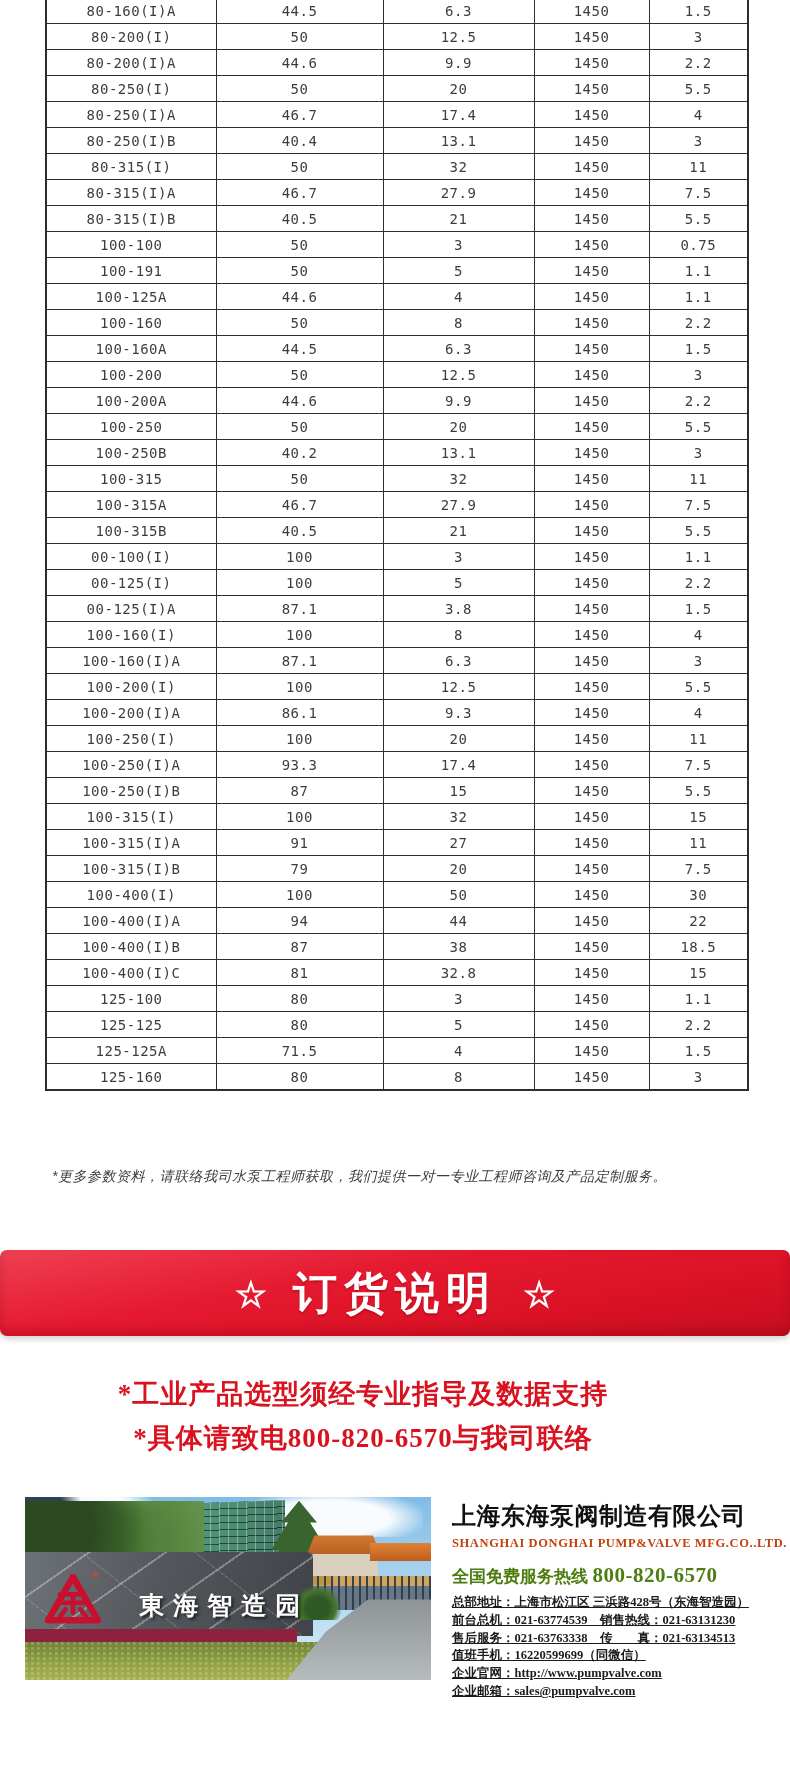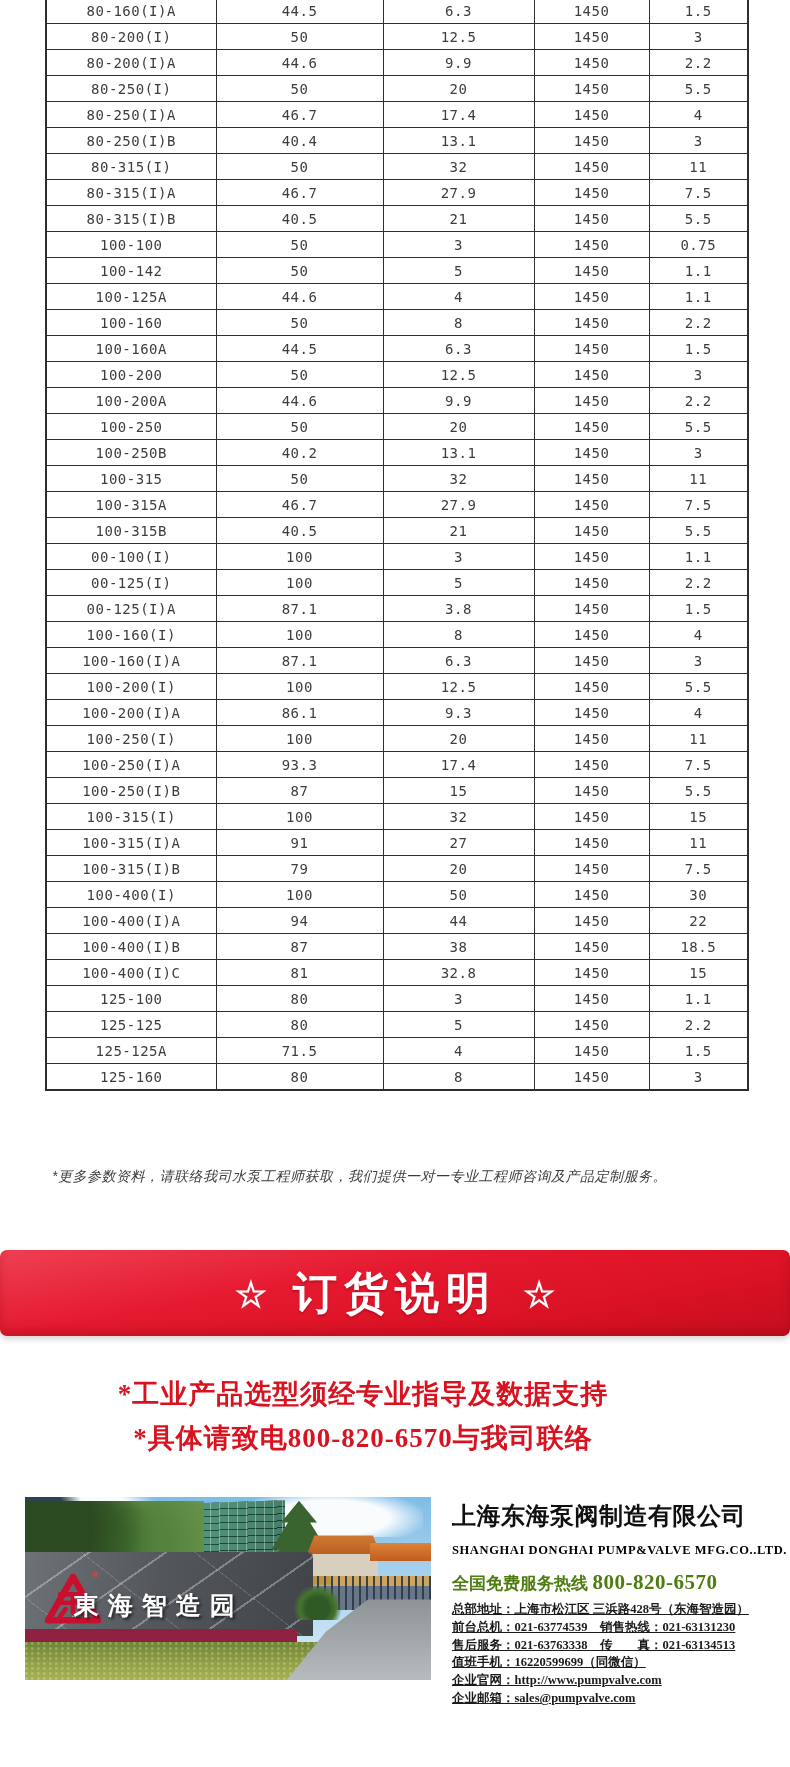--- a/index.html
+++ b/index.html
@@ -92,21 +92,21 @@
   }
   .ph-wall{
     left:0;top:30%;width:71%;height:46%;
     background:
       repeating-linear-gradient(-35deg,rgba(0,0,0,0) 0 20px,rgba(255,255,255,.30) 20px 22px,rgba(0,0,0,0) 22px 44px),
       repeating-linear-gradient(38deg,rgba(0,0,0,0) 0 30px,rgba(255,255,255,.15) 30px 31px,rgba(0,0,0,0) 31px 70px),
       linear-gradient(100deg,#6d7277 0%,#54585d 45%,#404449 100%);
     border-top-right-radius:5px;
   }
   .ph-wall-text{
-    left:12%;top:50%;width:58%;text-align:left;
+    left:12%;top:50%;width:58%;text-align:right;
     color:#fdfdfd;font-weight:bold;font-size:25px;letter-spacing:9px;
     text-shadow:2px 2px 3px rgba(0,0,0,.65);
     white-space:nowrap;
   }
   .ph-logo{left:5%;top:42%;width:56px;height:50px;}
   .ph-reg{left:16.5%;top:40%;color:#e8452f;font-size:9px;font-weight:bold;}
   .ph-flowers{
     left:0;top:72%;width:67%;height:10%;
     background:
       radial-gradient(circle at 30% 40%,rgba(190,60,100,.9) 0 1.5px,rgba(0,0,0,0) 2.5px),
@@ -127,22 +127,22 @@
     clip-path:polygon(58% 0,100% 0,100% 100%,4% 100%,30% 40%);
   }
   .ph-cycad{
     left:66%;top:49%;width:12%;height:18%;
     background:radial-gradient(circle at 50% 65%,#2f5a26 0 35%,#477330 55%,rgba(0,0,0,0) 75%);
   }
   
   .company{position:absolute;left:452px;top:1500px;width:312px;}
   .company-cn{font-size:24px;font-weight:bold;color:#101010;letter-spacing:.5px;white-space:nowrap;}
   .company-en{
-    margin-top:11px;font-family:"Liberation Serif",serif;font-weight:bold;
-    font-size:12.5px;color:#000000;letter-spacing:.6px;white-space:nowrap;
+    margin-top:4px;font-family:"Liberation Serif",serif;font-weight:bold;
+    font-size:12.5px;color:#c2410c;letter-spacing:.6px;white-space:nowrap;
   }
   .hotline{margin-top:12px;color:#4d7c0f;font-weight:bold;white-space:nowrap;}
   .hotline-label{font-size:17px;}
   .hotline-number{font-size:21px;font-family:"Liberation Serif",serif;letter-spacing:.5px;}
   .contacts{margin-top:6px;font-family:"Liberation Serif",serif;font-weight:bold;
     font-size:12.5px;color:#1b1b1b;line-height:17.8px;white-space:nowrap;text-decoration:underline;}
 </style>
 </head>
 <body>
 
@@ -221,21 +221,21 @@
           <td>5.5</td>
         </tr>
         <tr>
           <td>100-100</td>
           <td>50</td>
           <td>3</td>
           <td>1450</td>
           <td>0.75</td>
         </tr>
         <tr>
-          <td>100-142</td>
+          <td>100-191</td>
           <td>50</td>
           <td>5</td>
           <td>1450</td>
           <td>1.1</td>
         </tr>
         <tr>
           <td>100-125A</td>
           <td>44.6</td>
           <td>4</td>
           <td>1450</td>

